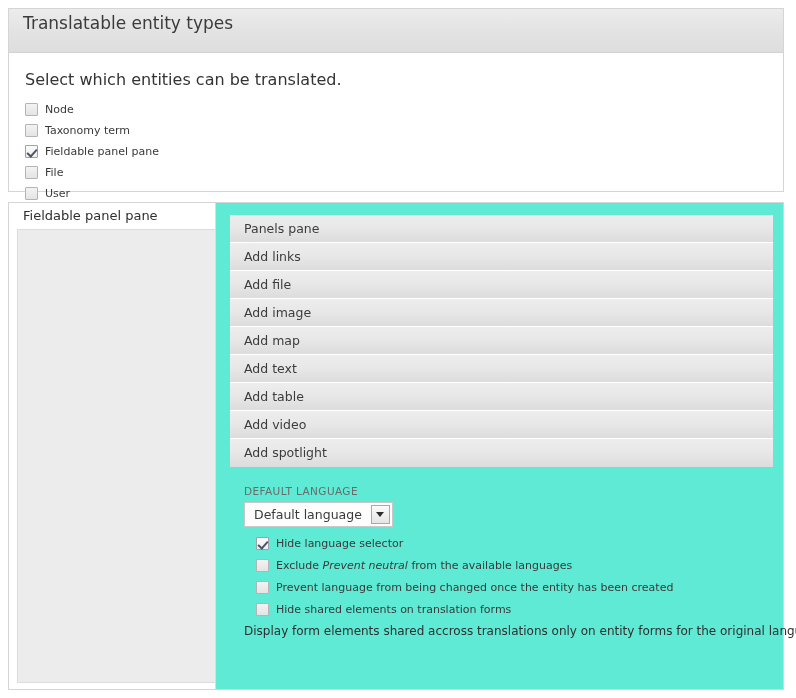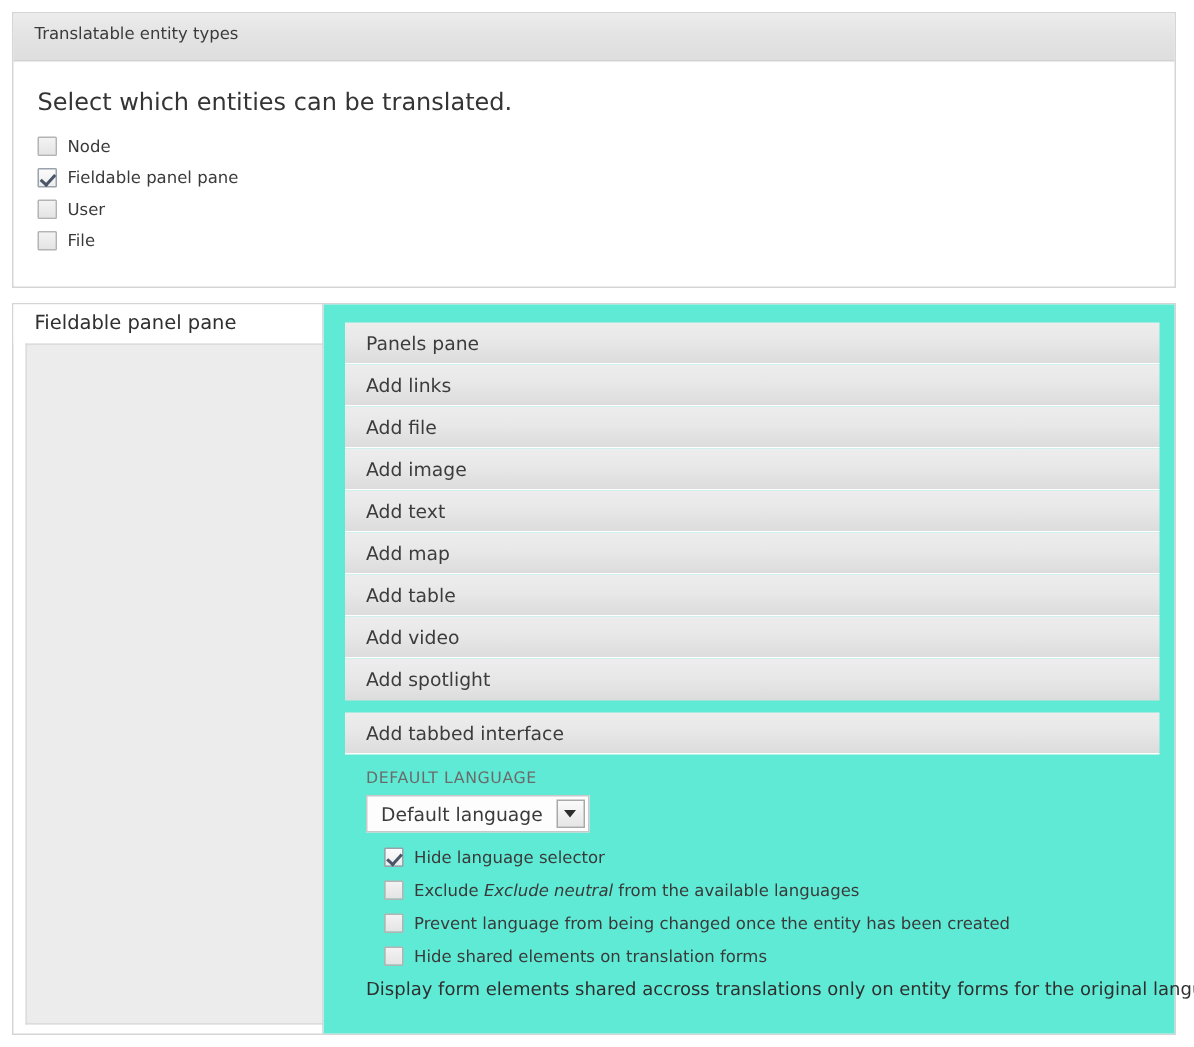--- a/index.html
+++ b/index.html
@@ -17,24 +17,24 @@
   }
 
   
   .panel {
     position: absolute;
     background: #ffffff;
     border: 1px solid #d5d5d5;
     box-sizing: border-box;
   }
   .panel-header {
-    height: 32px;
+    height: 44px;
     line-height: 28px;
     padding: 0 0 0 14px;
-    font-size: 11px;
+    font-size: 17px;
     color: #3b3b3b;
     background: linear-gradient(to bottom, #ececec 0%, #e3e3e3 50%, #dedede 100%);
     border-bottom: 1px solid #d3d3d3;
     box-sizing: border-box;
     white-space: nowrap;
   }
   .panel-body {
     padding: 14px;
     box-sizing: border-box;
   }
@@ -228,78 +228,81 @@
 <div class="panel" id="panel-entity-types">
   <div class="panel-header">Translatable entity types</div>
   <div class="panel-body">
     <div class="intro-text">Select which entities can be translated.</div>
     <div id="entity-checkbox-list">
         <div class="cb-row">
           <span class="cbox"></span>
           <span class="cb-label">Node</span>
         </div>
         <div class="cb-row">
+          <span class="cbox"></span>
+          <span class="cb-label">Taxonomy term</span>
+        </div>
+        <div class="cb-row">
           <span class="cbox checked"></span>
           <span class="cb-label">Fieldable panel pane</span>
         </div>
         <div class="cb-row">
           <span class="cbox"></span>
+          <span class="cb-label">File</span>
+        </div>
+        <div class="cb-row">
+          <span class="cbox"></span>
           <span class="cb-label">User</span>
-        </div>
-        <div class="cb-row">
-          <span class="cbox"></span>
-          <span class="cb-label">File</span>
         </div>
       </div>
   </div>
 </div>
 
 <div class="panel" id="panel-fieldable">
   <div class="fp-inner">
 
     <div class="tab-column">
       <div class="tab-head">Fieldable panel pane</div>
       <div class="tab-body"></div>
     </div>
 
     <div class="content-column">
 
       <div class="stack" id="bundle-row-stack">
           <div class="stack-row">Panels pane</div>
           <div class="stack-row">Add links</div>
           <div class="stack-row">Add file</div>
           <div class="stack-row">Add image</div>
+          <div class="stack-row">Add map</div>
           <div class="stack-row">Add text</div>
-          <div class="stack-row">Add map</div>
           <div class="stack-row">Add table</div>
           <div class="stack-row">Add video</div>
           <div class="stack-row">Add spotlight</div>
         </div>
 
       <div class="stack2">
-        <div class="stack-row">Add tabbed interface</div>
 
         <div class="settings-area">
           <div class="field-label">DEFAULT LANGUAGE</div>
 
           <div class="select-wrap">
             <span class="select-value">Default language</span>
             <span class="select-btn">
               <span class="caret"></span>
             </span>
           </div>
 
           <div class="opt-rows" id="language-option-list">
               <div class="cb-row">
                 <span class="cbox checked"></span>
                 <span class="cb-label"><span>Hide language selector</span></span>
               </div>
               <div class="cb-row">
                 <span class="cbox"></span>
-                <span class="cb-label"><span>Exclude </span><em>Exclude neutral</em><span> from the available languages</span></span>
+                <span class="cb-label"><span>Exclude </span><em>Prevent neutral</em><span> from the available languages</span></span>
               </div>
               <div class="cb-row">
                 <span class="cbox"></span>
                 <span class="cb-label"><span>Prevent language from being changed once the entity has been created</span></span>
               </div>
               <div class="cb-row">
                 <span class="cbox"></span>
                 <span class="cb-label"><span>Hide shared elements on translation forms</span></span>
               </div>
             </div>

